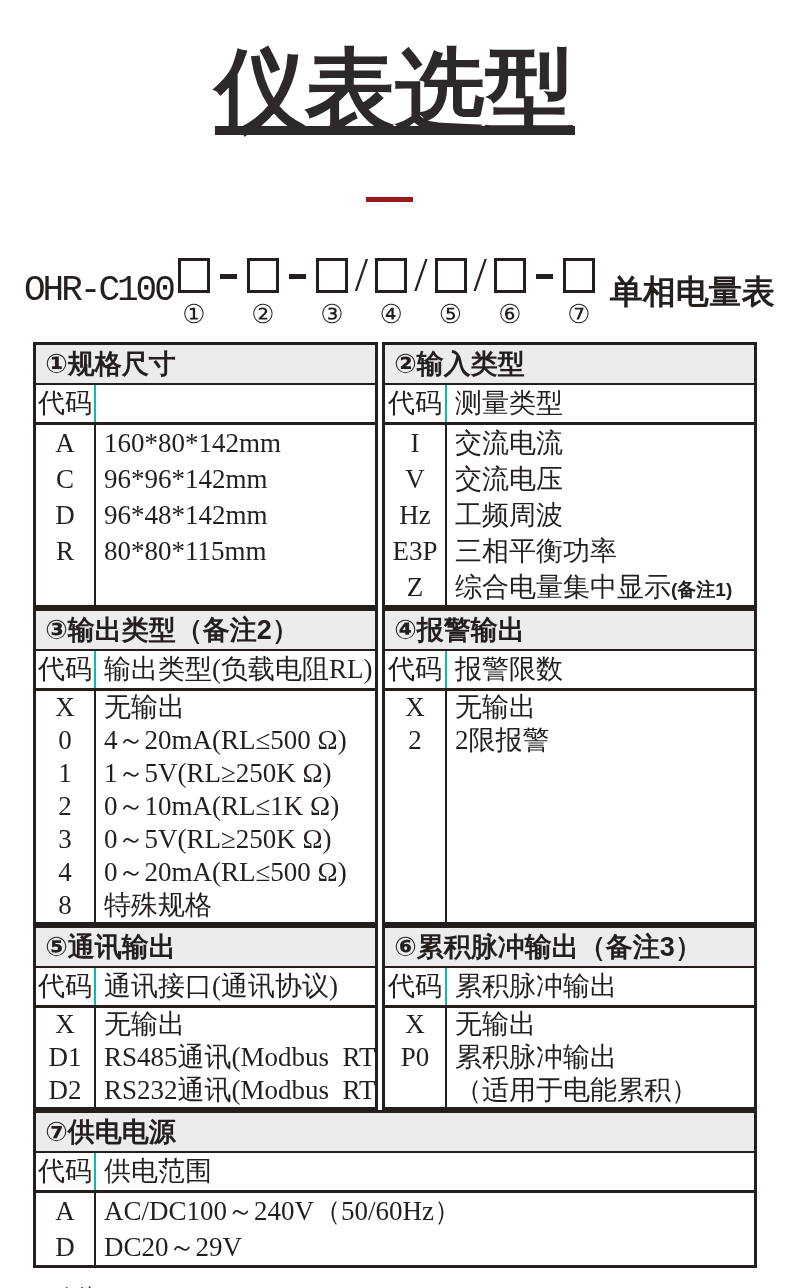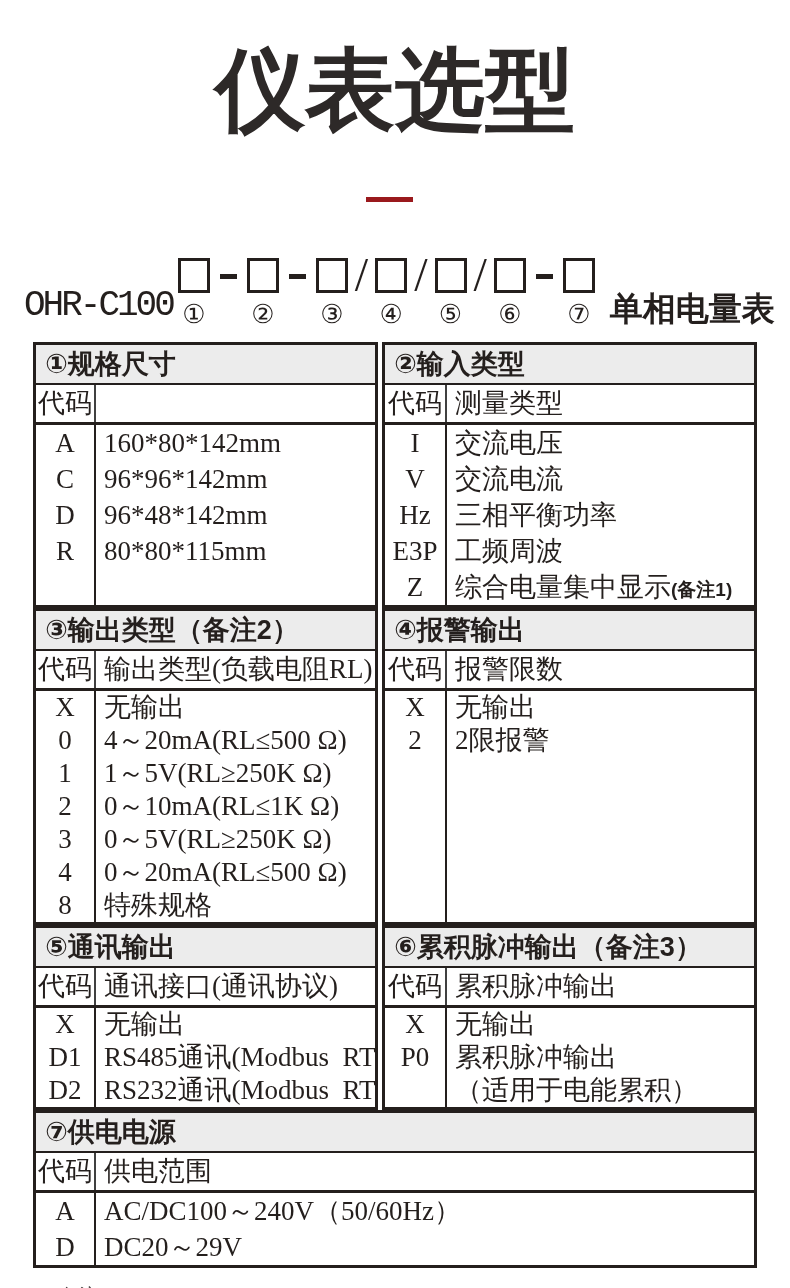--- a/index.html
+++ b/index.html
@@ -4,26 +4,26 @@
 <style>
   html,body { margin:0; padding:0; }
   body {
     width:790px; height:1288px; position:relative; overflow:hidden;
     background:#ffffff; color:#241f1d;
     font-family:"Liberation Serif","DejaVu Serif",serif;
   }
   .page-title {
     position:absolute; top:42px; left:0; width:790px; text-align:center;
     font-family:"Liberation Sans","DejaVu Sans",sans-serif; font-weight:bold;
-    font-size:90px; line-height:96px; color:#2d2928; letter-spacing:0px;
+    font-size:90px; line-height:96px; color:#2d2928; letter-spacing:0px;text-decoration:underline;
   }
   .red-divider { position:absolute; left:366px; top:197px; width:47px; height:5px; background:#9a191d; }
 
   
-  .model { position:absolute; left:24px; top:252px; width:748px; display:flex; align-items:flex-end; }
+  .model { position:absolute; left:24px; top:252px; width:748px; display:flex; align-items:center; }
   .model .prefix {
     font-family:"Liberation Mono","DejaVu Sans Mono",monospace;
     font-size:36px; line-height:46px; letter-spacing:-3px; white-space:nowrap;
   }
   .mgroup { display:flex; flex-direction:column; align-items:center; margin:6px 5px 0 5px; }
   .mbox { width:26px; height:29px; border:3px solid #241f1d; background:#fff; }
   .mnum { margin-top:8px; font-size:26px; line-height:28px; }
   .msep-dash { width:17px; height:5px; background:#241f1d; margin:22px 5px 0 5px; }
   .msep-slash { font-size:48px; line-height:46px; margin:0 2px; font-family:"Liberation Serif",serif; }
   .model .suffix {
@@ -38,21 +38,21 @@
   }
   .sub { border:3px solid #241f1d; background:#fff; display:flex; flex-direction:column; box-sizing:border-box; }
   .sub.full { grid-column:1 / span 2; }
   .band {
     background:#ececec; border-bottom:2px solid #241f1d;
     height:38px; line-height:38px; padding-left:9px;
     font-family:"Liberation Sans","DejaVu Sans",sans-serif; font-weight:bold; font-size:27px;
     white-space:nowrap; overflow:hidden;
   }
   .colrow { display:flex; border-bottom:3px solid #241f1d; height:37px; line-height:37px; font-size:27px; }
-  .colrow .c1 { width:var(--cw); flex:none; border-right:2px solid #404040; text-align:center; }
+  .colrow .c1 { width:var(--cw); flex:none; border-right:2px solid #14b8a6; text-align:center; }
   .colrow .c2 { flex:1; padding-left:8px; white-space:pre; overflow:hidden; }
   .colrow .c2.indent { padding-left:36px;margin-top:37px; }
   .data { flex:1; display:flex; font-size:27px; }
   .data .codes { width:var(--cw); flex:none; border-right:2px solid #241f1d; display:flex; flex-direction:column; }
   .data .codes div { height:var(--rh); line-height:var(--rh); text-align:center; white-space:pre; }
   .data .vals { flex:1; display:flex; flex-direction:column; overflow:hidden; }
   .data .vals div { height:var(--rh); line-height:var(--rh); padding-left:8px; white-space:pre; overflow:hidden; }
   .data .vals .note {
     font-family:"Liberation Sans","DejaVu Sans",sans-serif; font-weight:bold; font-size:19px;
   }
@@ -135,24 +135,24 @@
       </div>
       <div class="data">
         <div class="codes">
           <div>I</div>
           <div>V</div>
           <div>Hz</div>
           <div>E3P</div>
           <div>Z</div>
         </div>
         <div class="vals">
+          <div>交流电流</div>
           <div>交流电压</div>
-          <div>交流电流</div>
+          <div>工频周波</div>
           <div>三相平衡功率</div>
-          <div>工频周波</div>
           <div>综合电量集中显示<span class="note">(备注1)</span></div>
         </div>
       </div>
     </div>
     <div class="sub" style="--cw: 58px; --rh: 33px;">
       <div class="band">③输出类型（备注2）</div>
       <div class="colrow">
         <div class="c1">代码</div>
         <div class="c2">输出类型(负载电阻RL)</div>
       </div>

